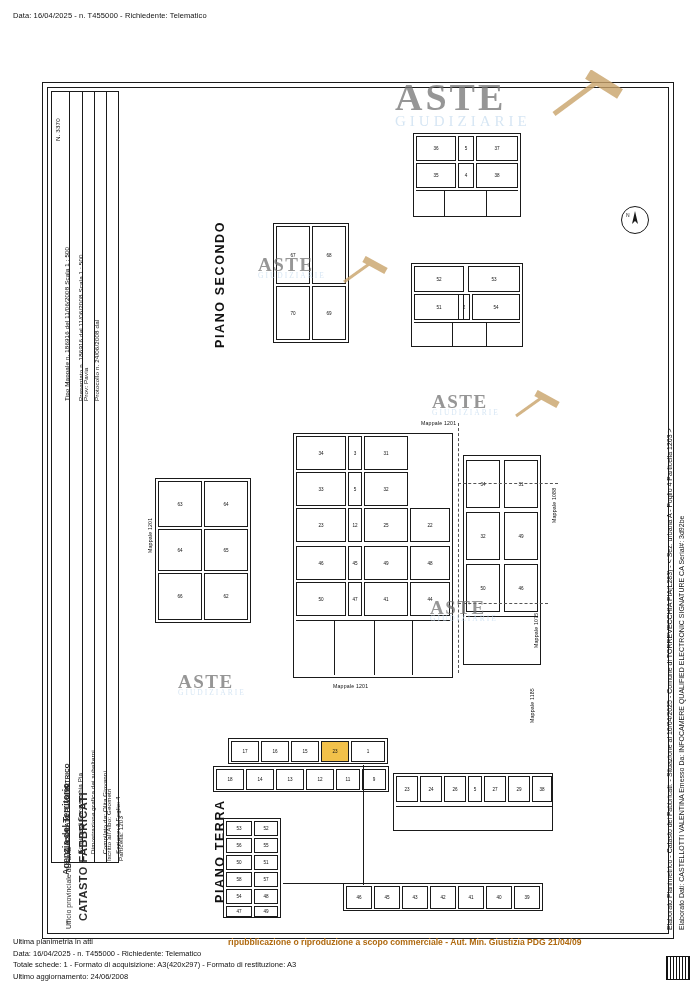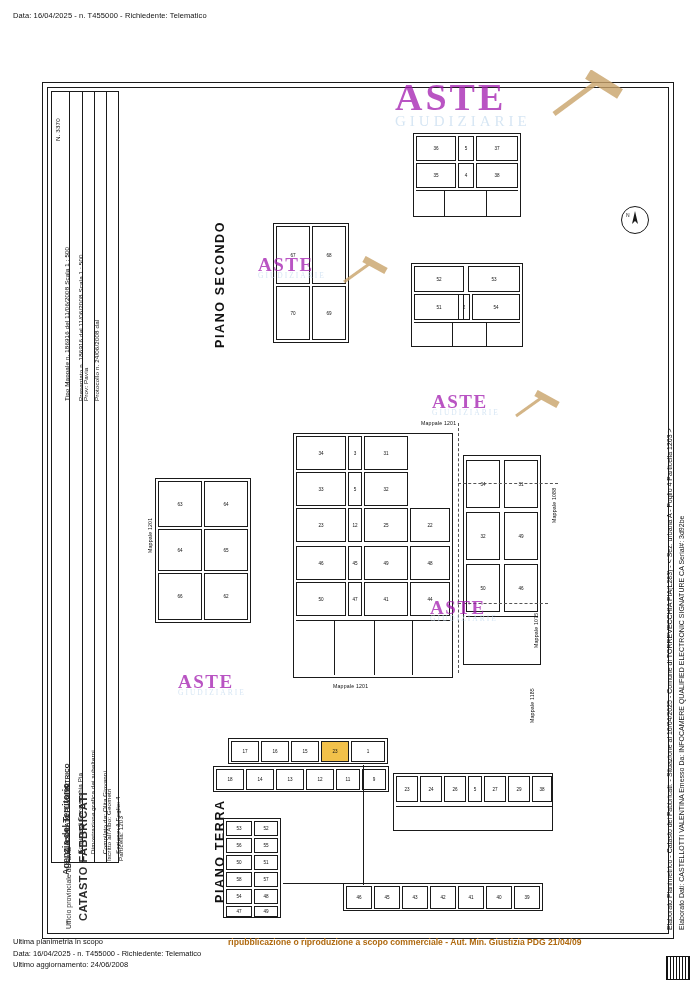--- a/index.html
+++ b/index.html
@@ -92,21 +92,21 @@
   .north{
     position:absolute;width:26px;height:26px;border:1px solid #1a1a1a;border-radius:50%;
   }
 
   
   .wm{
     position:absolute;pointer-events:none;user-select:none;
     font-family:"Liberation Serif", serif;
     color:#bcd4e6;opacity:.75;
   }
-  .wm .aste{font-size:38px;letter-spacing:3px;font-weight:bold;color:#a21caf;line-height:1;}
+  .wm .aste{font-size:38px;letter-spacing:3px;font-weight:bold;color:#737373;line-height:1;}
   .wm .giu{font-size:15px;letter-spacing:4px;color:#c9def0;line-height:1;margin-top:-2px;}
   .wm-small .aste{font-size:19px;letter-spacing:1.5px;}
   .wm-small .giu{font-size:7.5px;letter-spacing:2px;}
   .gavel{
     position:absolute;
   }
   .wm-url{
     position:absolute;left:120px;top:852px;
     font-family:"Liberation Serif", serif;
     font-size:30px;color:#cfe0ed;letter-spacing:1px;white-space:nowrap;
@@ -373,22 +373,23 @@
   <div class="wm wm-small" style="left:178px;top:672px;">
     <div class="aste">ASTE</div>
     <div class="giu">GIUDIZIARIE</div>
   </div>
 
 
   <div class="rightstrip" style="left:666px;top:930px;transform:rotate(-90deg);">Elaborato Planimetrico - Catasto dei Fabbricati: - Situazione al 16/04/2025 - Comune di TORREVECCHIA PIA(L283) - &lt; Sez. urbana A - Foglio 4 Particella 1203 &gt;</div>
   <div class="rightstrip" style="left:678px;top:930px;transform:rotate(-90deg);">Elaborato Dati: CASTELLOTTI VALENTINA Emesso Da: INFOCAMERE QUALIFIED ELECTRONIC SIGNATURE CA Serial#: 3d92be</div>
 
   <div class="bottom">
-    <div>Ultima planimetria in scopo</div>
+    <div>Ultima planimetria in atti</div>
     <div>Data: 16/04/2025 - n. T455000 - Richiedente: Telematico</div>
+    <div>Totale schede: 1 - Formato di acquisizione: A3(420x297) - Formato di restituzione: A3</div>
     <div>Ultimo aggiornamento: 24/06/2008</div>
   </div>
 
   <div class="notice">
     <div>ripubblicazione o riproduzione a scopo commerciale - Aut. Min. Giustizia PDG 21/04/09</div>
   </div>
 
   <div class="barcode"></div>
 
 </div>

